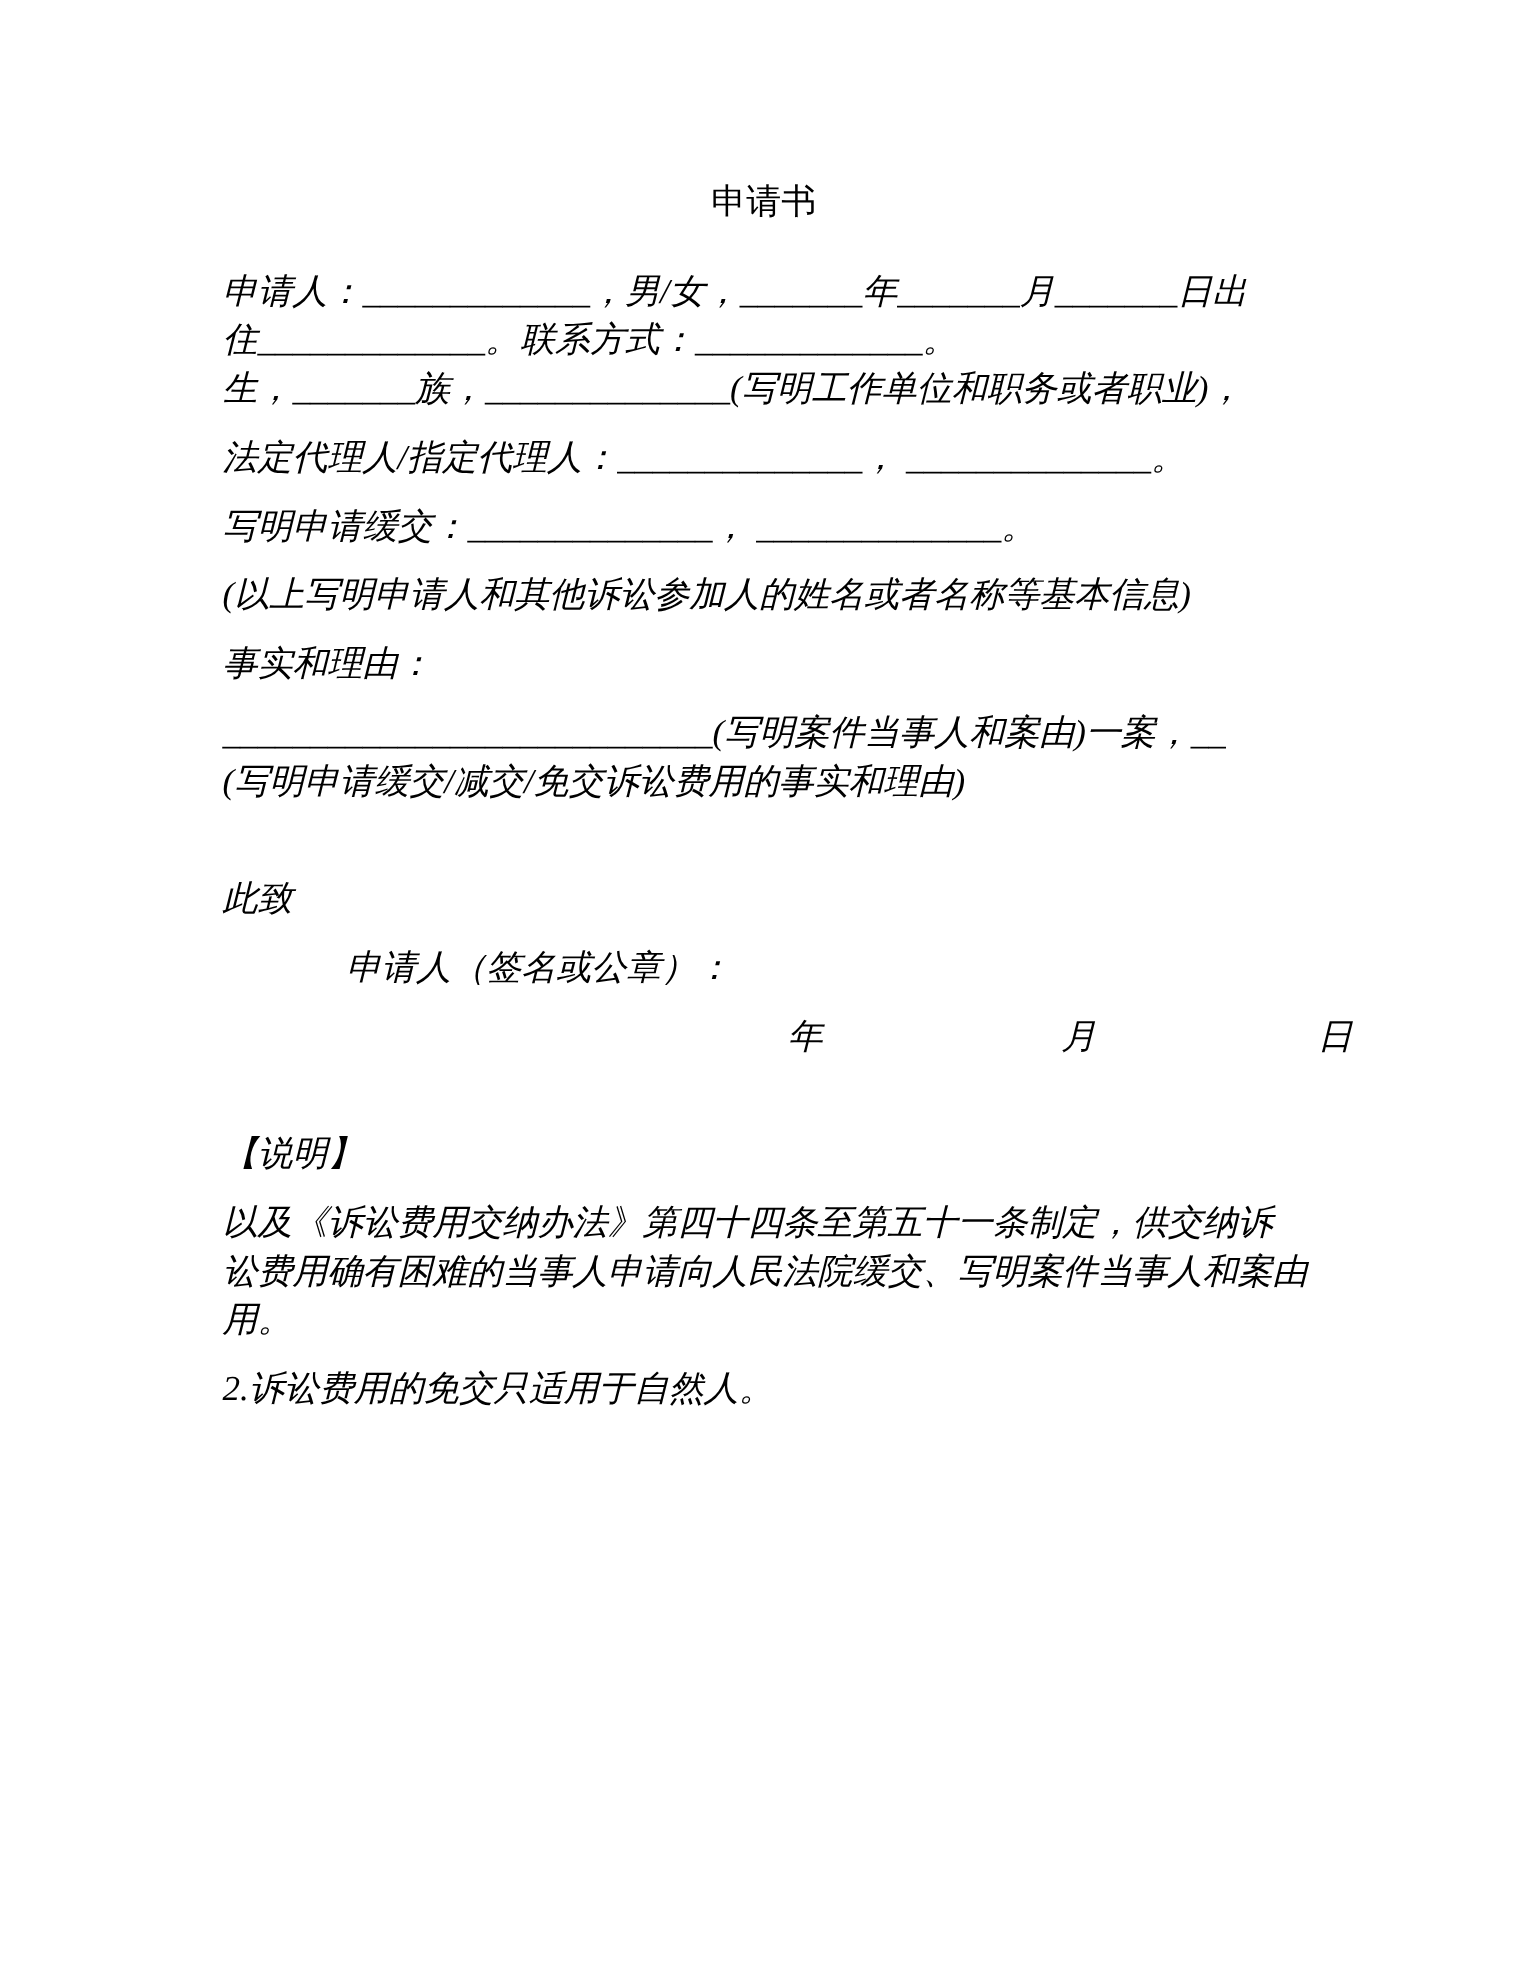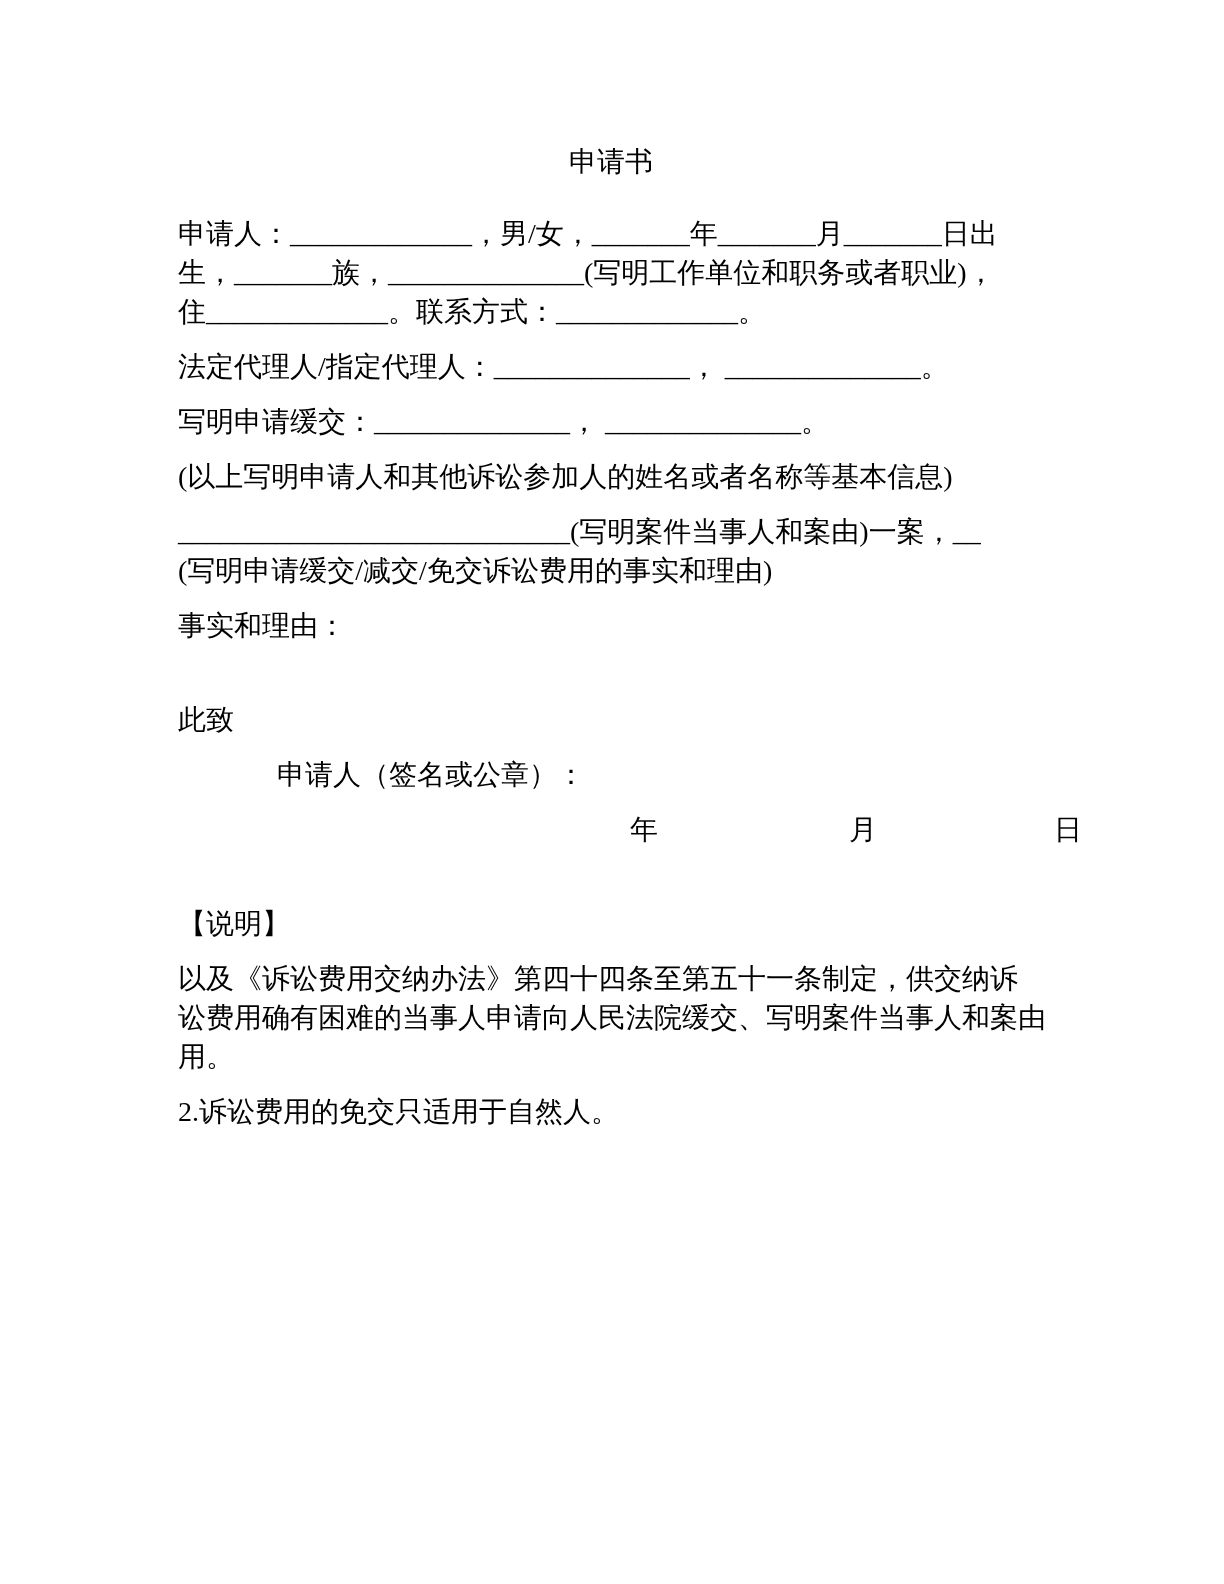--- a/index.html
+++ b/index.html
@@ -22,20 +22,21 @@
     overflow: hidden;
   }
   .doc-title {
     text-align: center;
     margin: 0 0 33px 0;
     font-size: 28px;
     font-weight: normal;
   }
   .para {
     margin: 4px 0 16px 0;
+    font-style: italic;
   }
   .para .line {
     display: block;
     white-space: nowrap;
   }
   .gap-top {
     margin-top: 55px;
   }
   .signature-line {
     margin-left: 99px;
@@ -49,38 +50,38 @@
 </style>
 </head>
 <body>
 
 <div class="page">
 
   <h1 class="doc-title">申请书</h1>
 
   <p class="para">
     <span class="line">申请人：_____________，男/女，_______年_______月_______日出</span>
+    <span class="line">住_____________。联系方式：_____________。</span>
     <span class="line">生，_______族，______________(写明工作单位和职务或者职业)，</span>
-    <span class="line">住_____________。联系方式：_____________。</span>
   </p>
 
   <p class="para">法定代理人/指定代理人：______________， ______________。</p>
 
   <p class="para">写明申请缓交：______________， ______________。</p>
 
   <p class="para">(以上写明申请人和其他诉讼参加人的姓名或者名称等基本信息)</p>
 
 
 
+  <p class="para">事实和理由：</p>
+
   <p class="para">
     <span class="line">____________________________(写明案件当事人和案由)一案，__</span>
     <span class="line">(写明申请缓交/减交/免交诉讼费用的事实和理由)</span>
   </p>
-
-  <p class="para">事实和理由：</p>
 
   <p class="para gap-top">此致</p>
 
 
   <p class="para signature-line">申请人（签名或公章）：</p>
 
   <p class="para date-line">
     <span class="year-label">年</span>
     <span class="month-label">月</span>
     <span class="day-label">日</span>

